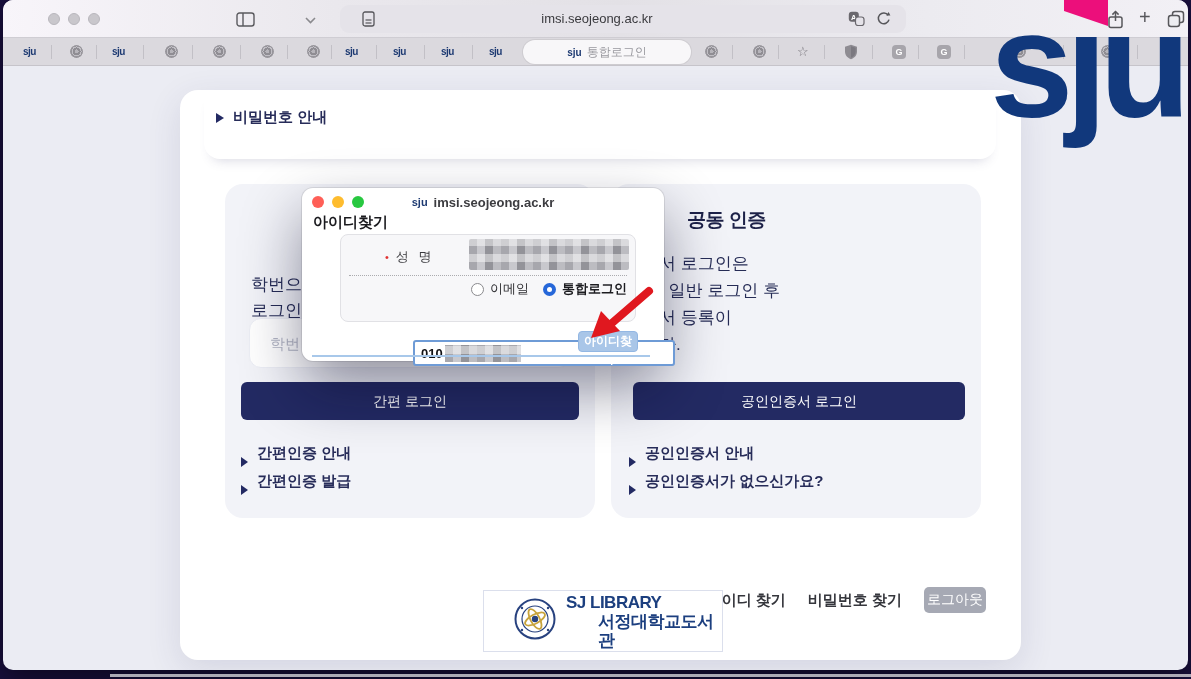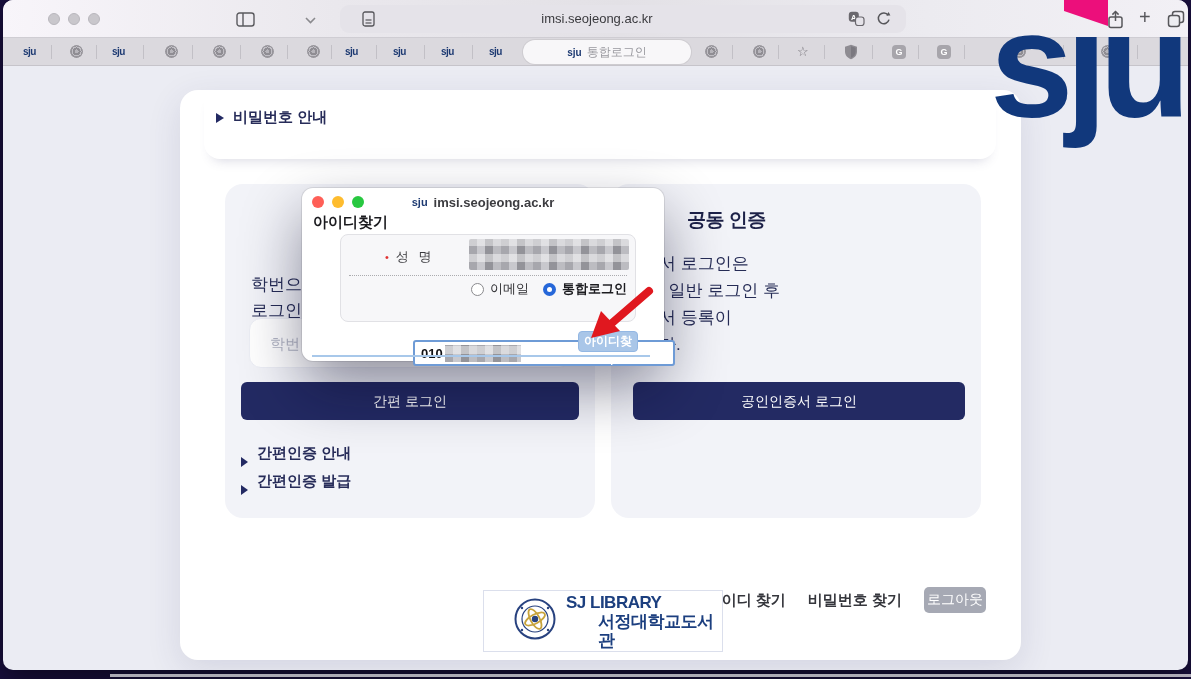--- a/index.html
+++ b/index.html
@@ -262,20 +262,30 @@
           </span>
           <span class="card-title">공동 인증</span>
         </div>
         <div class="cert-desc">
           <div>인증서 로그인은</div>
           <div>한 번 일반 로그인 후</div>
           <div>인증서 등록이</div>
           <div>됩니다.</div>
         </div>
         <button class="navy-btn" style="left:22px;width:332px;">공인인증서 로그인</button>
+        <div class="links" style="left:18px;">
+          <div class="row">
+              <span class="tri sm"></span>
+              <span>공인인증서 안내</span>
+            </div>
+          <div class="row">
+              <span class="tri sm"></span>
+              <span>공인인증서가 없으신가요?</span>
+            </div>
+        </div>
       </div>
 
       <div class="bottom-row">
         <span class="bottom-link">아이디 찾기</span>
         <span class="bottom-link">비밀번호 찾기</span>
         <button class="logout-btn">로그아웃</button>
       </div>
     </div>
 
     <div class="footer-box">

